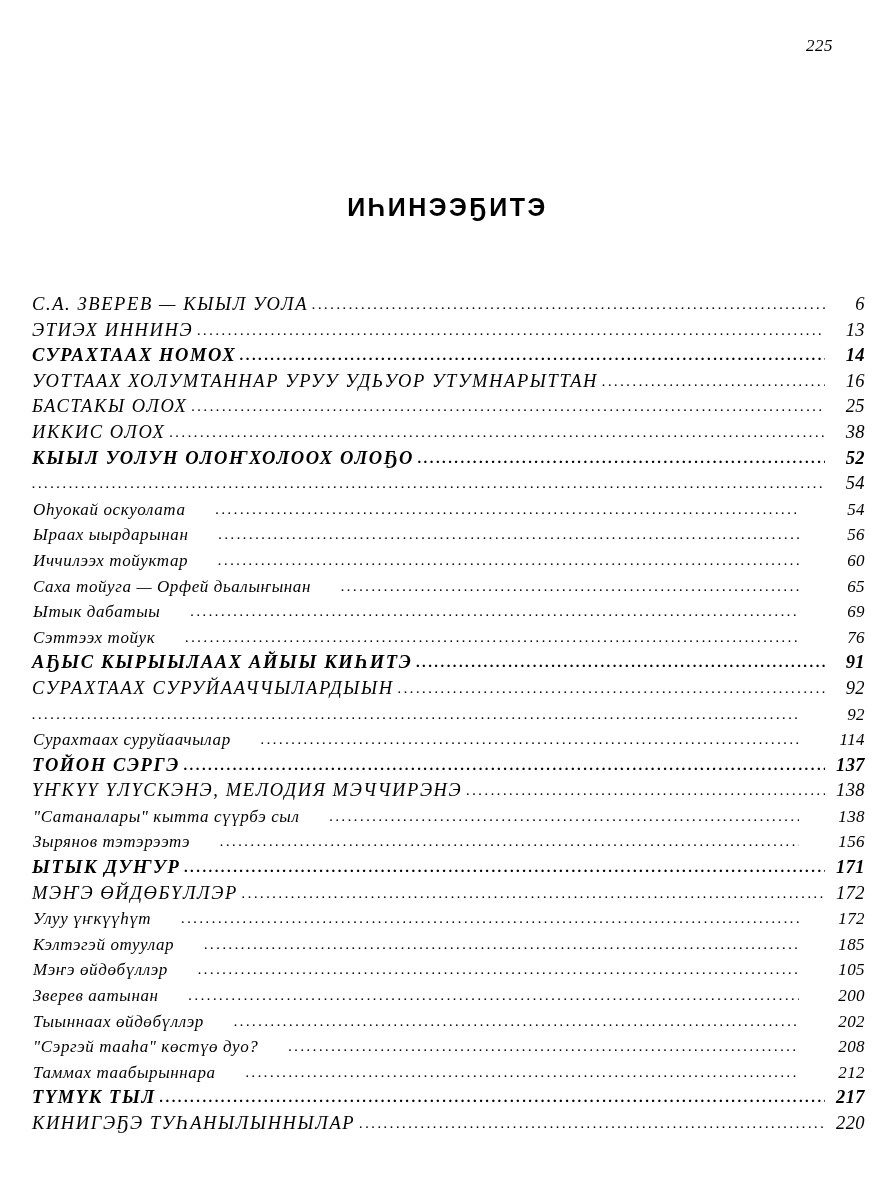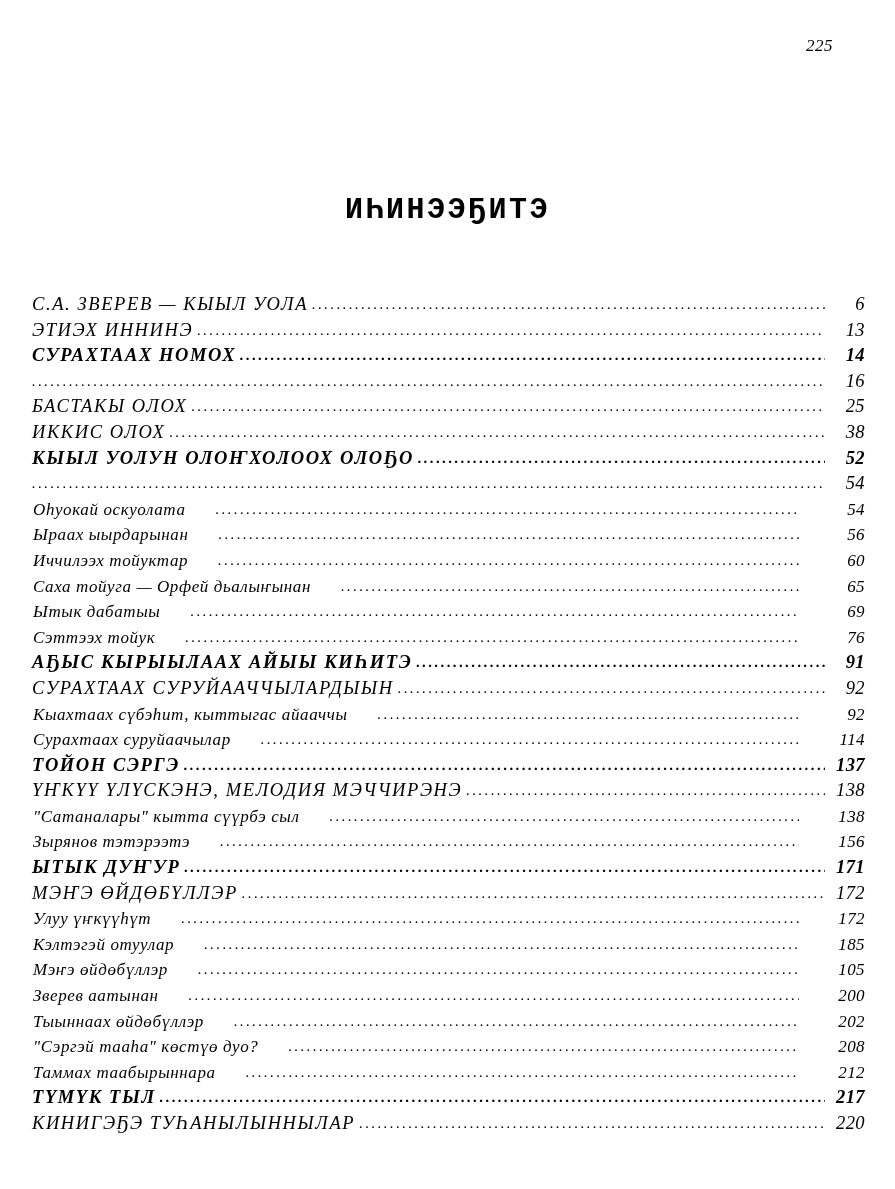--- a/index.html
+++ b/index.html
@@ -29,23 +29,23 @@
     font-style: italic;
     font-size: 17px;
     letter-spacing: 0.5px;
   }
   .doc-title {
     position: absolute;
     top: 193px;
     left: 0;
     width: 895px;
     text-align: center;
-    font-family: Liberation Mono, monospace;
+    font-family: Liberation Sans, sans-serif;
     font-weight: bold;
-    font-size: 30px;
+    font-size: 25px;
     letter-spacing: 2.5px;
   }
   .toc {
     position: absolute;
     top: 292px;
     left: 32px;
     width: 833px;
   }
   .toc-row {
     display: flex;
@@ -124,20 +124,21 @@
         <span class="toc-label">ЭТИЭХ ИННИНЭ</span>
         <span class="toc-dots">............................................................................................................................................</span>
         <span class="toc-page">13</span>
       </div>
       <div class="toc-row lvl-caps-bold">
         <span class="toc-label">СУРАХТААХ НОМОХ</span>
         <span class="toc-dots">............................................................................................................................................</span>
         <span class="toc-page">14</span>
       </div>
       <div class="toc-row lvl-caps">
+        <span class="toc-label">УОТТААХ ХОЛУМТАННАР УРУУ УДЬУОР УТУМНАРЫТТАН</span>
         <span class="toc-dots">............................................................................................................................................</span>
         <span class="toc-page">16</span>
       </div>
       <div class="toc-row lvl-caps">
         <span class="toc-label">БАСТАКЫ ОЛОХ</span>
         <span class="toc-dots">............................................................................................................................................</span>
         <span class="toc-page">25</span>
       </div>
       <div class="toc-row lvl-caps">
         <span class="toc-label">ИККИС ОЛОХ</span>
@@ -187,21 +188,20 @@
         <span class="toc-label">АҔЫС КЫРЫЫЛААХ АЙЫЫ КИҺИТЭ</span>
         <span class="toc-dots">............................................................................................................................................</span>
         <span class="toc-page">91</span>
       </div>
       <div class="toc-row lvl-caps">
         <span class="toc-label">СУРАХТААХ СУРУЙААЧЧЫЛАРДЫЫН</span>
         <span class="toc-dots">............................................................................................................................................</span>
         <span class="toc-page">92</span>
       </div>
       <div class="toc-row lvl-sub indent-sub">
-        <span class="toc-label">Кыахтаах сүбэһит, кыттыгас айааччы</span>
         <span class="toc-dots">............................................................................................................................................</span>
         <span class="toc-page">92</span>
       </div>
       <div class="toc-row lvl-sub indent-sub">
         <span class="toc-label">Сурахтаах суруйаачылар</span>
         <span class="toc-dots">............................................................................................................................................</span>
         <span class="toc-page">114</span>
       </div>
       <div class="toc-row lvl-caps-bold">
         <span class="toc-label">ТОЙОН СЭРГЭ</span>

